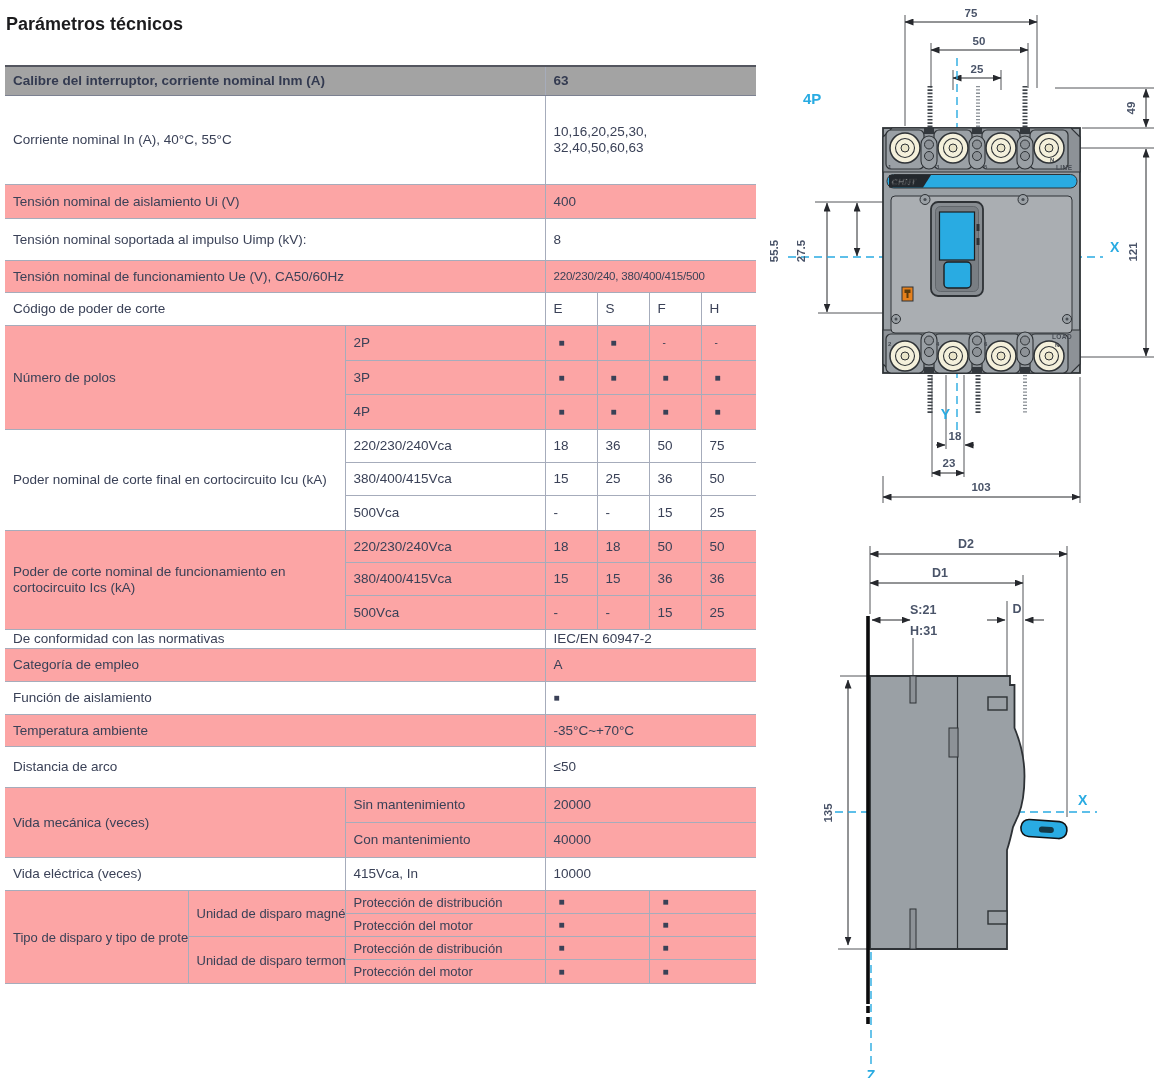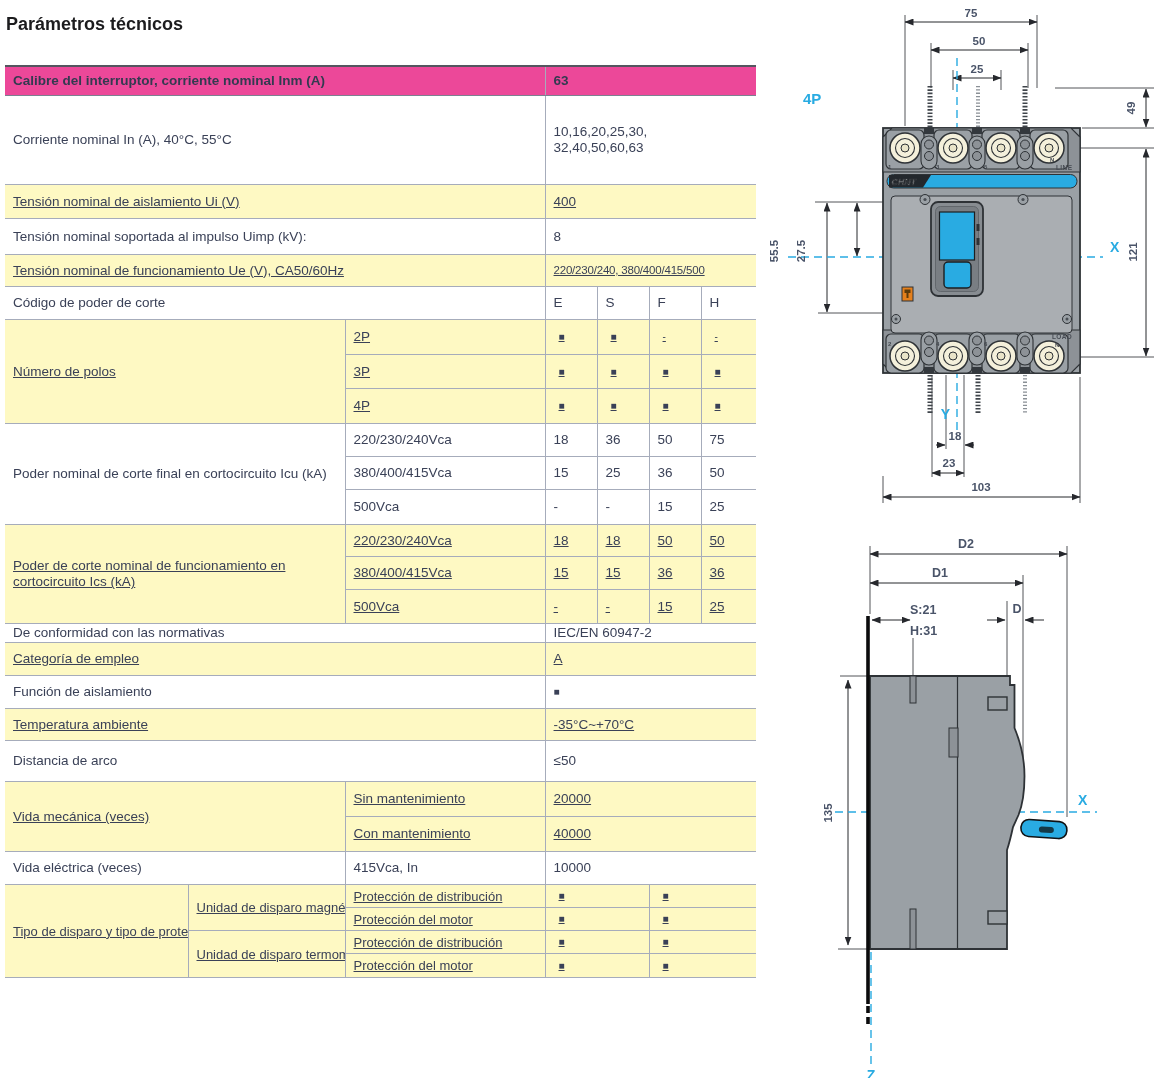--- a/index.html
+++ b/index.html
@@ -6,23 +6,23 @@
   body{width:1156px;height:1078px;background:#ffffff;position:relative;
        font-family:"Liberation Sans",sans-serif;overflow:hidden;}
   .leftcol{position:absolute;left:5px;top:0;width:751px;}
   .title{font-size:18px;font-weight:bold;color:#1c1c1e;margin:14px 0 0 1px;line-height:1.15;}
   .subtitle{font-size:15.5px;font-weight:bold;color:#1598d5;margin:36px 0 0 1px;line-height:1.15;}
   table.params{margin-top:30px;border-collapse:collapse;table-layout:fixed;width:751px;color:#3a4157;}
   .params td{border:1px solid #a6acbb;font-size:13.5px;padding:1px 4px 1px 8px;
              vertical-align:middle;line-height:1.2;overflow:hidden;}
   .params td.c0{border-left:none;}
   .params td.ce{border-right:none;}
-  .params tr.hdr td{background:#ec4899;font-weight:bold;color:#333a50;
+  .params tr.hdr td{background:#a3a3a3;font-weight:bold;color:#333a50;
       border-top:2.5px solid #54565f;border-bottom:1.5px solid #7c8191;}
-  .params tr.alt td{background:#fef9c3;text-decoration:underline;}
+  .params tr.alt td{background:#fca5a5;}
   .pre{white-space:pre-line;}
   .small{font-size:11.5px !important;white-space:nowrap;letter-spacing:-0.2px;}
   tr.mks td.v{font-size:10px;padding-left:13px;}
   td.mk{font-size:10px;}
   tr.tp td{padding-top:0;padding-bottom:0;font-size:13px;white-space:nowrap;}
   .rightcol{position:absolute;left:760px;top:0;width:396px;}
   
   .dt{font:600 11.5px "Liberation Sans",sans-serif;fill:#4a5469;}
   .dt2{font:600 12.5px "Liberation Sans",sans-serif;fill:#4a5469;}
   .ax{font:bold 14px "Liberation Sans",sans-serif;fill:#29abe2;}
@@ -56,21 +56,21 @@
       </tr>
       <tr style="height:89px">
         <td colspan="3" class="c0">Corriente nominal In (A), 40°C, 55°C</td>
         <td colspan="4" class="ce pre">10,16,20,25,30,
 32,40,50,60,63</td>
       </tr>
       <tr class="alt" style="height:34px">
         <td colspan="3" class="c0">Tensión nominal de aislamiento Ui (V)</td>
         <td colspan="4" class="ce">400</td>
       </tr>
-      <tr style="height:36px">
+      <tr style="height:42px">
         <td colspan="3" class="c0">Tensión nominal soportada al impulso Uimp (kV):</td>
         <td colspan="4" class="ce">8</td>
       </tr>
       <tr class="alt" style="height:32px">
         <td colspan="3" class="c0">Tensión nominal de funcionamiento Ue (V), CA50/60Hz</td>
         <td colspan="4" class="ce small">220/230/240, 380/400/415/500</td>
       </tr>
       <tr style="height:33px">
         <td colspan="3" class="c0">Código de poder de corte</td>
         <td class="v">E</td>

